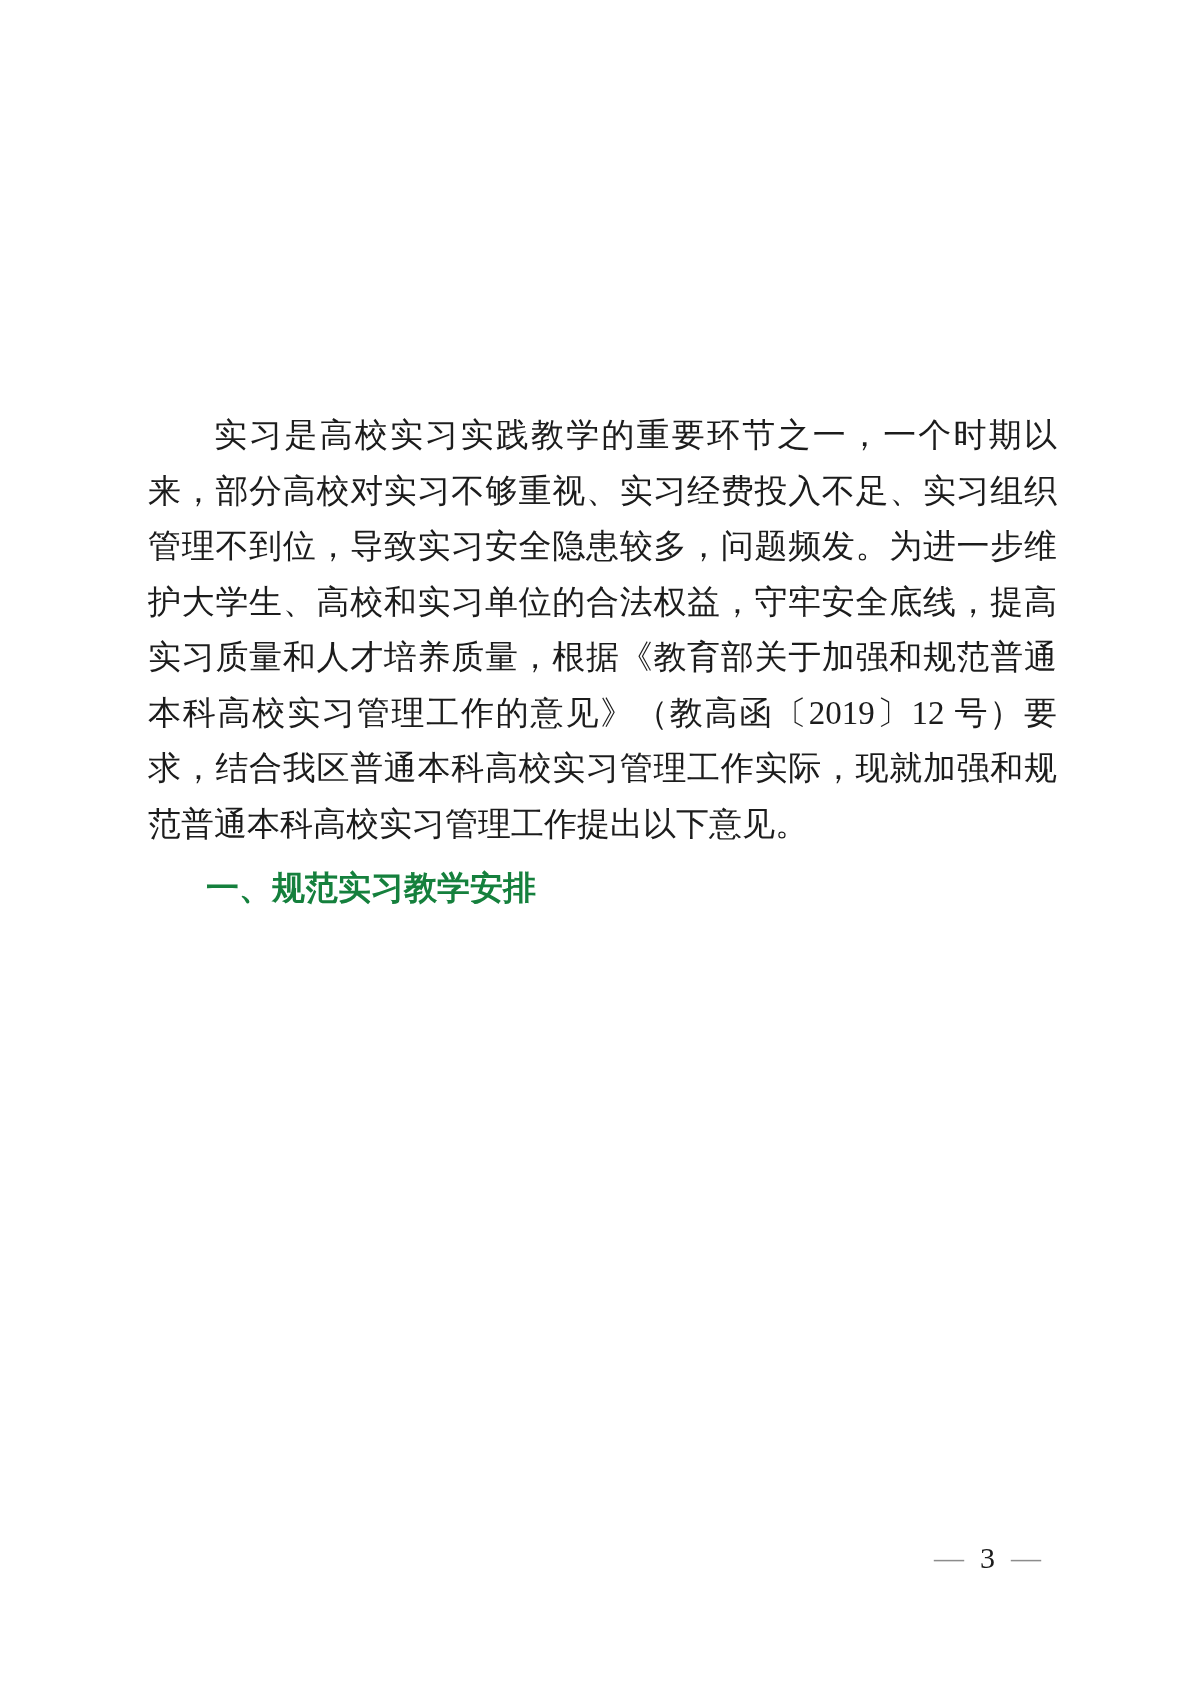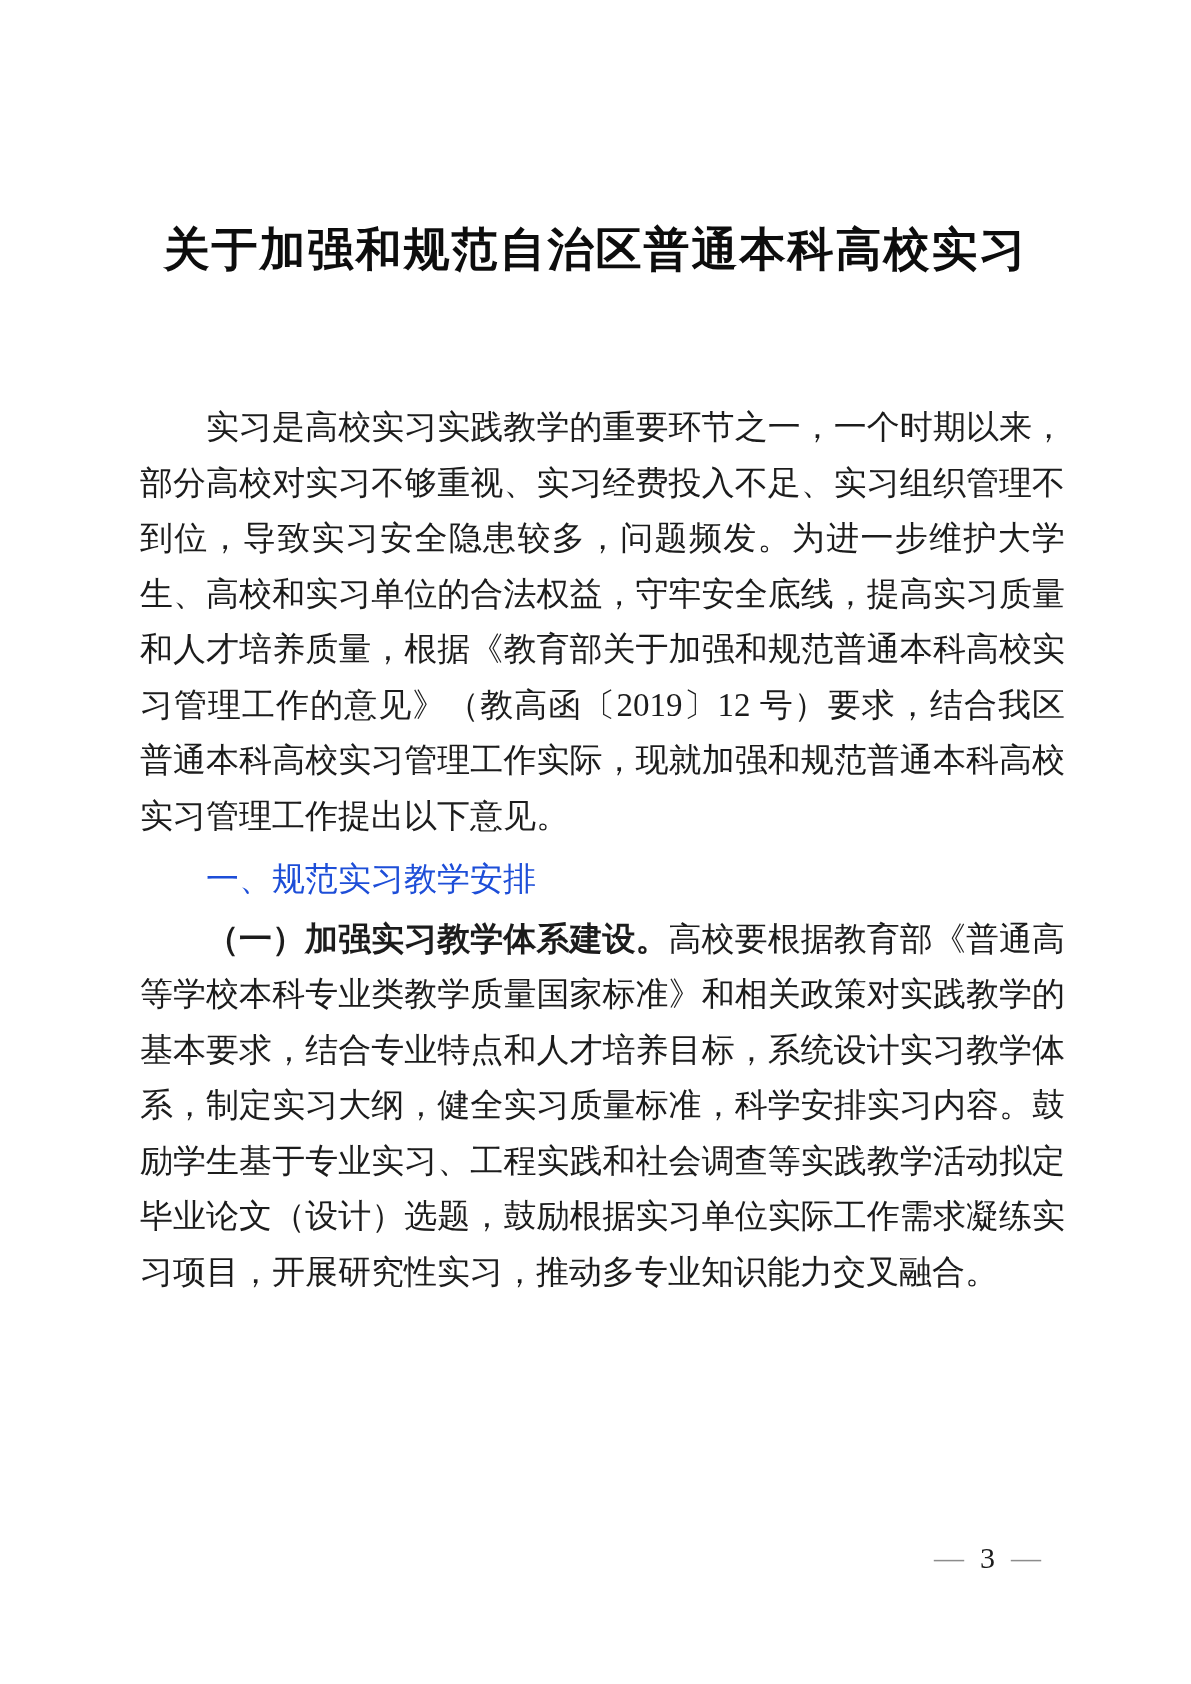--- a/index.html
+++ b/index.html
@@ -36,30 +36,30 @@
     position: absolute;
     top: 400px;
     left: 140px;
     width: 925px;
     font-size: 33px;
     line-height: 55.5px;
     text-align: justify;
     color: #1c1c1c;
   }
   p.para {
-    margin: 0;
+    margin: 8px;
     text-indent: 2em;
   }
   .section-heading {
     margin: 7px 0 5px 0;
     text-indent: 2em;
     font-size: 33px;
-    font-weight: normal;
+    font-weight: bold;
     font-family: "Liberation Sans", "DejaVu Sans", sans-serif;
-    color: #1d4ed8;
+    color: #15803d;
     text-align: left;
   }
   .lead {
     font-weight: bold;
   }
   .page-footer {
     position: absolute;
     top: 1540px;
     right: 150px;
     font-size: 30px;
@@ -73,30 +73,28 @@
     color: #1c1c1c;
     margin: 0 16px;
   }
 </style>
 </head>
 <body>
 
 <div class="page">
 
   <h1 class="doc-title">
-    <span class="title-line">关于加强和规范自治区普通本科高校实习</span>
   </h1>
 
   <div class="body-text">
 
     <p class="para">实习是高校实习实践教学的重要环节之一，一个时期以来，部分高校对实习不够重视、实习经费投入不足、实习组织管理不到位，导致实习安全隐患较多，问题频发。为进一步维护大学生、高校和实习单位的合法权益，守牢安全底线，提高实习质量和人才培养质量，根据《教育部关于加强和规范普通本科高校实习管理工作的意见》（教高函〔2019〕12 号）要求，结合我区普通本科高校实习管理工作实际，现就加强和规范普通本科高校实习管理工作提出以下意见。</p>
 
     <p class="section-heading">一、规范实习教学安排</p>
 
-    <p class="para"><span class="lead">（一）加强实习教学体系建设。</span><span>高校要根据教育部《普通高等学校本科专业类教学质量国家标准》和相关政策对实践教学的基本要求，结合专业特点和人才培养目标，系统设计实习教学体系，制定实习大纲，健全实习质量标准，科学安排实习内容。鼓励学生基于专业实习、工程实践和社会调查等实践教学活动拟定毕业论文（设计）选题，鼓励根据实习单位实际工作需求凝练实习项目，开展研究性实习，推动多专业知识能力交叉融合。</span></p>
 
 
   </div>
 
   <div class="page-footer">
     <span class="dash">—</span><span class="num">3</span><span class="dash">—</span>
   </div>
 
 </div>
 

